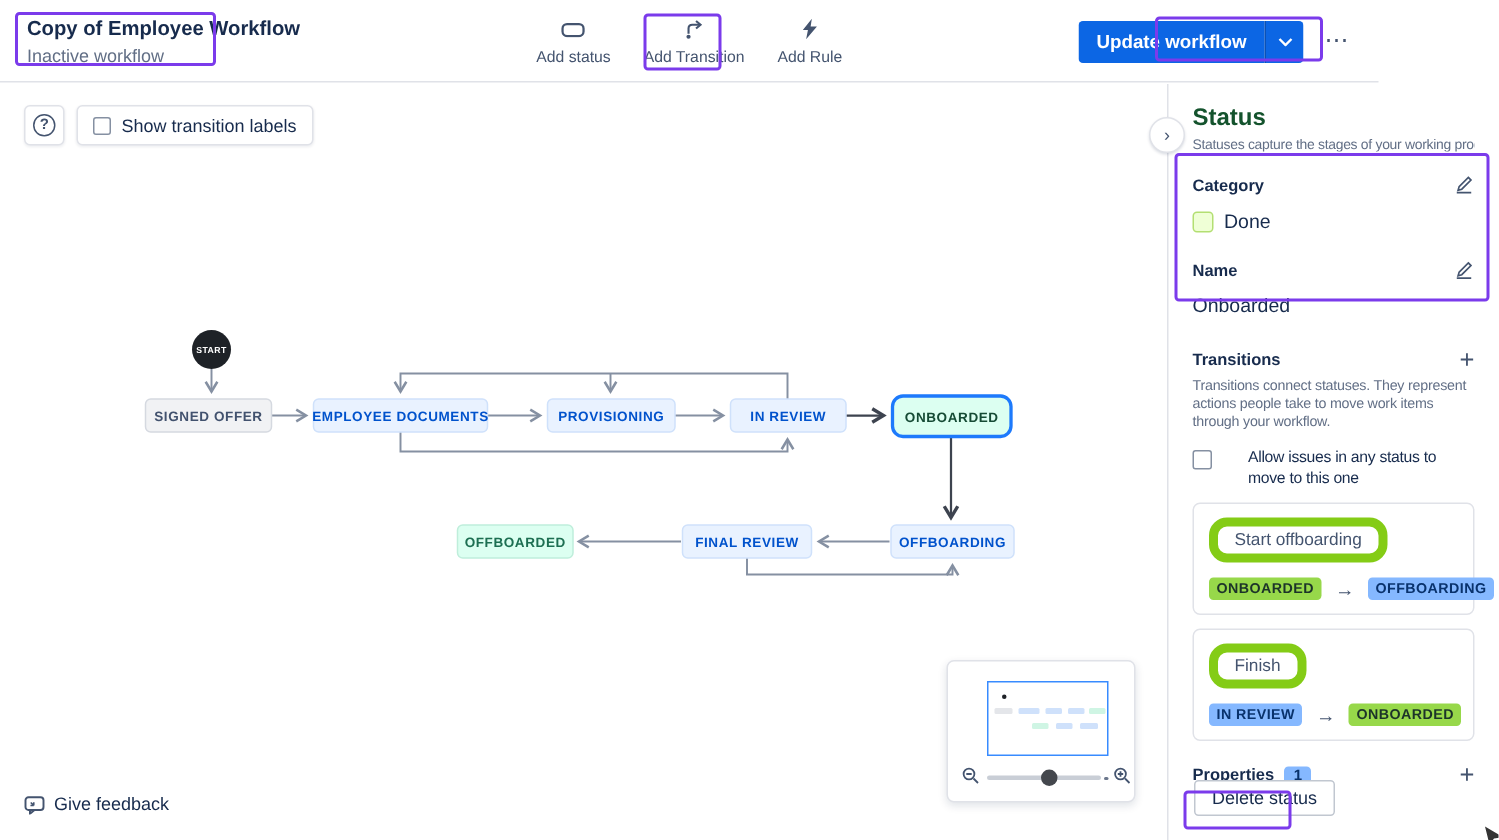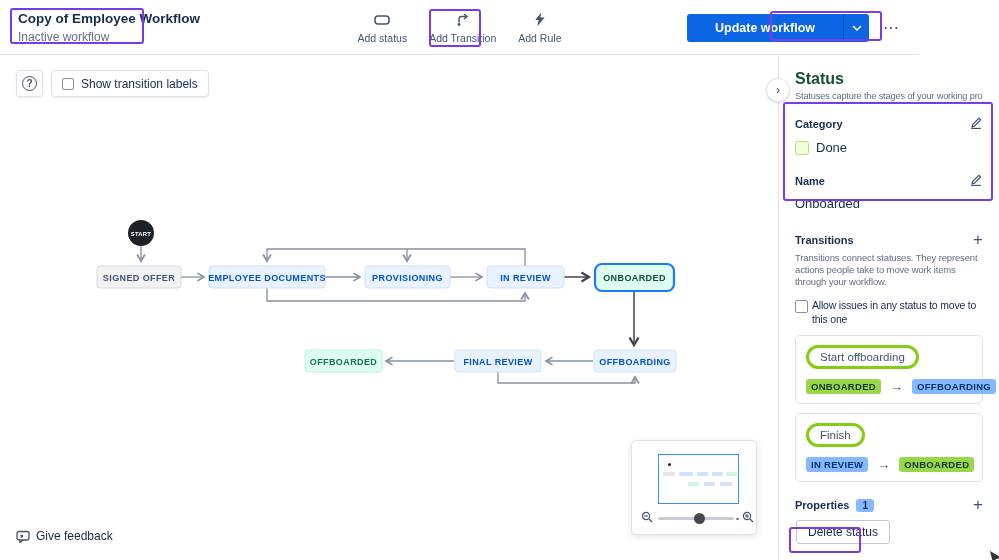--- a/index.html
+++ b/index.html
@@ -30,21 +30,21 @@
   .tool-item .t-icon { height:16px; display:flex; align-items:center; }
   .tool-item .t-label { font-size:10.5px; color:#44546F; white-space:nowrap; }
 
   .right-actions {
     position:absolute; right:14px; top:0; height:55px;
     display:flex; align-items:center; gap:8px;
   }
   .split-btn { display:flex; height:28px; border-radius:3px; overflow:hidden; }
   .split-main {
     background:#0C66E4; color:#fff; border:none; font-family:inherit;
-    font-size:12.5px; font-weight:600; padding:0 28px; cursor:pointer;
+    font-size:12.5px; font-weight:600; padding:0 12px; cursor:pointer;
   }
   .split-caret {
     background:#0C66E4; color:#fff; border:none; cursor:pointer; width:26px;
     border-left:1px solid rgba(9,30,66,0.28);
     display:flex; align-items:center; justify-content:center;
   }
   .btn-subtle {
     background:#fff; border:1px solid #C1C7D0; border-radius:3px; height:28px;
     font-family:inherit; font-size:12.5px; font-weight:500; color:#172B4D;
     padding:0 12px; cursor:pointer;
@@ -134,28 +134,28 @@
   .edit-btn { background:none; border:none; cursor:pointer; padding:0; height:16px; }
   .field-value { font-size:13px; color:#172B4D; margin-top:7px; }
   .cat-row { display:flex; align-items:center; gap:7px; margin-top:8px; }
   .cat-swatch {
     width:14px; height:14px; border-radius:3px;
     background:#EFFFD6; border:1.5px solid #B3DF72;
   }
   .section-row { display:flex; align-items:center; justify-content:space-between; }
   .plus-btn { background:none; border:none; font-size:17px; font-weight:400; color:#44546F; cursor:pointer; line-height:16px; padding:0; }
   .sb-desc { font-size:9.5px; letter-spacing:-0.15px; line-height:12px; color:#626F86; margin-top:4px; }
-  .allow-row { display:flex; gap:4px; margin-top:10px; align-items:flex-start; }
+  .allow-row { display:flex; gap:24px; margin-top:10px; align-items:flex-start; }
   .allow-row .checkbox { margin-top:2px; width:13px; height:13px; }
   .allow-label { font-size:10.5px; letter-spacing:-0.2px; line-height:14px; color:#172B4D; }
   .trans-card {
     border:1px solid #E0E2E8; border-radius:5px; padding:9px 10px; margin-top:9px; background:#fff;
   }
   .pill-btn {
-    display:inline-block; background:#fff; border:3px solid #84cc16; border-radius:12px;
+    display:inline-block; background:#fff; border:6px solid #84cc16; border-radius:12px;
     font-family:inherit; font-size:11.5px; color:#44546F; padding:3px 11px; cursor:pointer;
   }
   .loz-row { display:flex; align-items:center; gap:9px; margin-top:10px; }
   .lozenge {
     font-size:9.5px; font-weight:700; letter-spacing:0.3px;
     padding:2px 5px; border-radius:3px; white-space:nowrap;
   }
   .loz-green { background:#97D84A; color:#1C3329; }
   .loz-blue  { background:#85B8FF; color:#09326C; }
   .loz-arrow { font-size:13px; color:#44546F; font-weight:700; }

